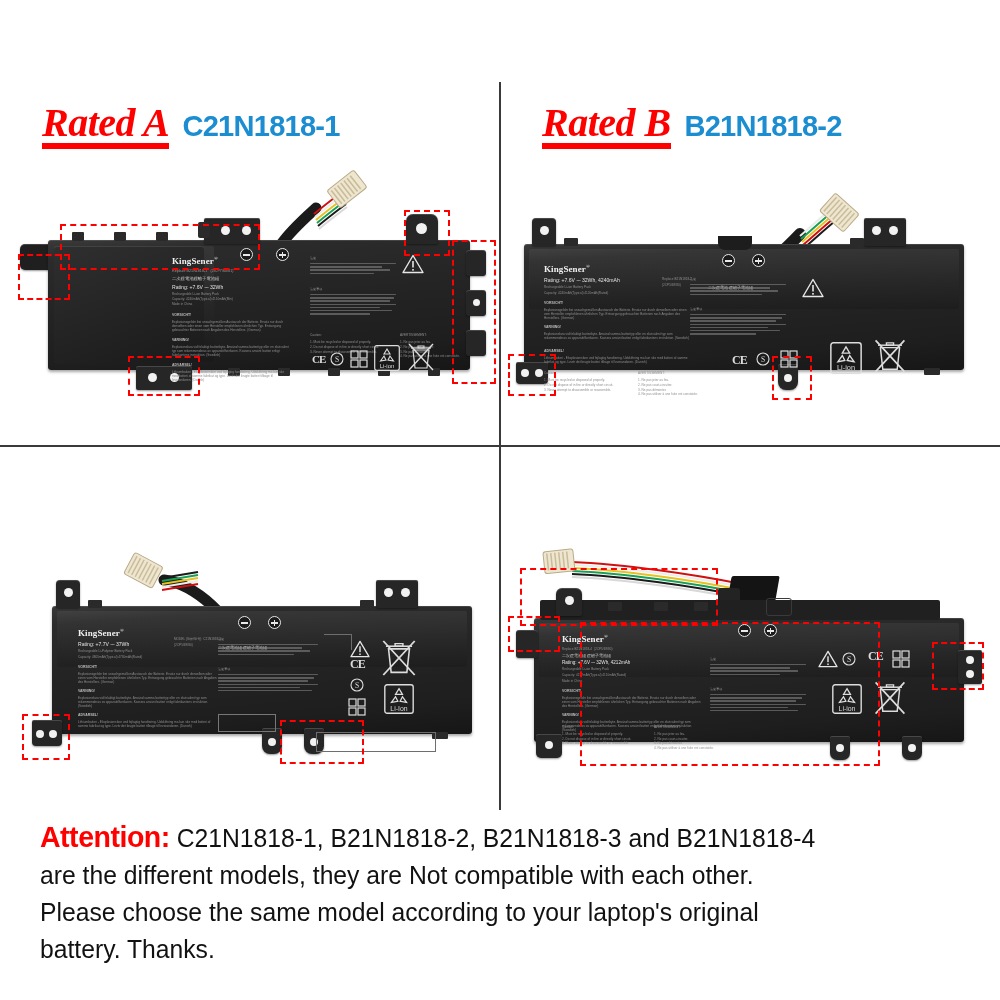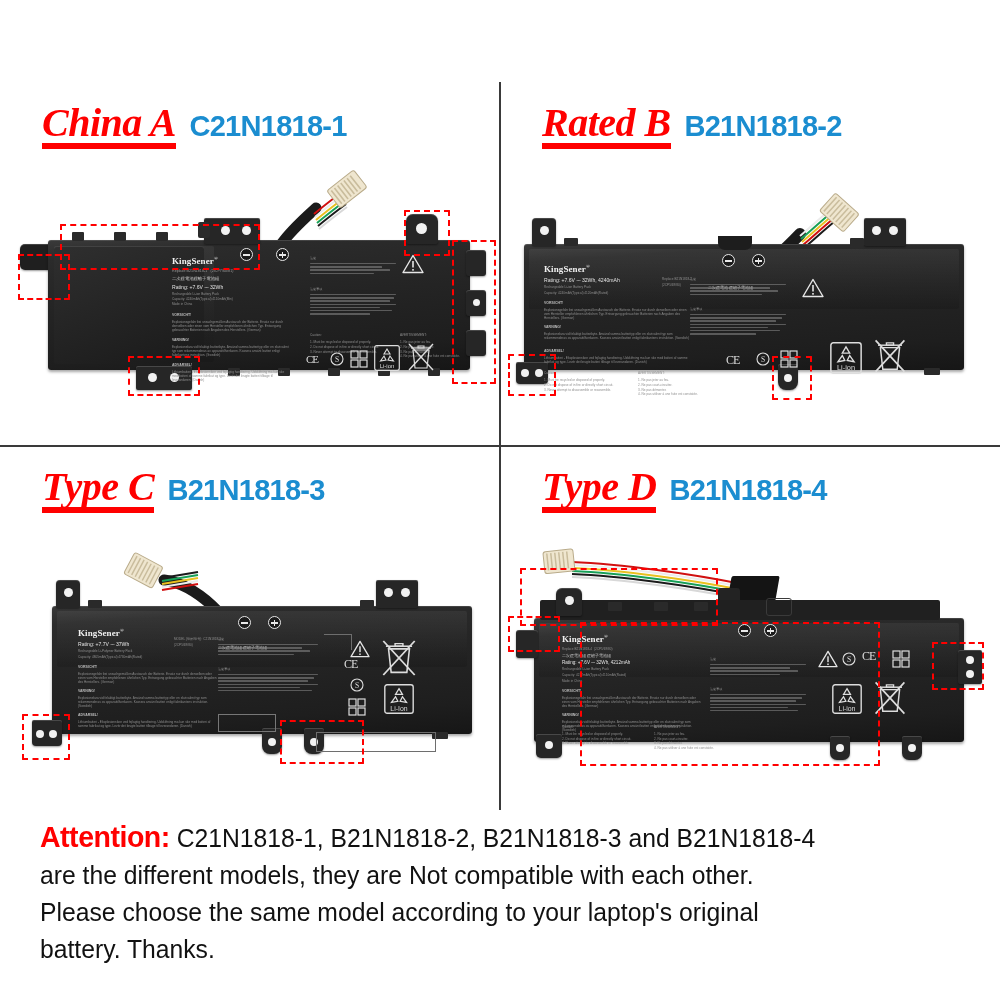--- a/index.html
+++ b/index.html
@@ -86,21 +86,21 @@
   .rate { font-size: 5.1px; color: #e2e2e2; }
   .cjk { font-size: 4.4px; color: #c8c8c8; }
   .blk { display:block; }
 
   
   .micro { position:absolute; }
   .micro i { display:block; background:#8a8a8a; opacity:.55; height:1.4px; margin-bottom:1.8px; border-radius:.5px; }
 
   
   .icn { position: absolute; }
-  .ce { font-family:"Liberation Serif", serif; color:#ddd; font-weight:normal; letter-spacing:-1px; }
+  .ce { font-family:"Liberation Serif", serif; color:#ddd; font-weight:bold; letter-spacing:-1px;margin-left:6px; }
 
   
   svg.wires { position:absolute; overflow:visible; }
 
   
   .hl {
     position: absolute; border: 2.6px dashed #FF0000; border-radius: 1px;
     pointer-events: none;
   }
 
@@ -118,21 +118,21 @@
 <div class="page">
 
 
   <div class="grid">
 
     <div class="vdiv"></div>
     <div class="hdiv"></div>
 
     <div class="panel p-a">
       <div class="ptitle">
-        <span class="type-word">China A</span>
+        <span class="type-word">Rated A</span>
         <span class="model-word">C21N1818-1</span>
       </div>
 
       <div class="batt-wrap" style="left:18px; top:100px; width:470px; height:220px;">
 
         <svg class="wires" style="left:238px; top:-20px;" width="130" height="130" viewBox="0 0 130 130">
           <path d="M8 128 C 14 86, 36 68, 60 46" stroke="#1b1b1b" stroke-width="11" fill="none" stroke-linecap="round"></path>
           <path d="M58 52 C 70 42, 78 36, 86 30" stroke="#d01010" stroke-width="2" fill="none"></path>
           <path d="M59 55 C 71 45, 79 39, 87 33" stroke="#ececec" stroke-width="2" fill="none"></path>
           <path d="M60 58 C 72 48, 80 42, 88 36" stroke="#e8c020" stroke-width="2" fill="none"></path>
@@ -420,24 +420,20 @@
           <path d="M1 28 L25 2" stroke="#ddd" stroke-width="1.4"></path>
           <path d="M1 2 L25 28" stroke="#ddd" stroke-width="1.4"></path>
         </svg>
       </div>
 
       <div class="hl" style="left:8px; top:272px; width:48px; height:42px;"></div>
       <div class="hl" style="left:272px; top:274px; width:40px; height:44px;"></div>
     </div>
 
     <div class="panel p-c">
-      <div class="ptitle">
-        <span class="type-word">Type C</span>
-        <span class="model-word">B21N1818-3</span>
-      </div>
 
       <div class="batt-wrap" style="left:24px; top:100px; width:452px; height:220px;">
 
         <svg class="wires" style="left:88px; top:-12px;" width="190" height="130" viewBox="0 0 190 130">
           <path d="M52 46 C 84 50, 118 84, 140 122" stroke="#1b1b1b" stroke-width="11" fill="none" stroke-linecap="round"></path>
           <path d="M140 120 C 144 126, 146 130, 148 134" stroke="#d01010" stroke-width="2" fill="none"></path>
           <path d="M143 119 C 147 125, 149 129, 151 133" stroke="#e8c020" stroke-width="2" fill="none"></path>
           <path d="M146 118 C 150 124, 152 128, 154 132" stroke="#18a058" stroke-width="2" fill="none"></path>
           <path d="M50 44 C 62 42, 74 40, 86 38" stroke="#1b1b1b" stroke-width="2" fill="none"></path>
           <path d="M50 47 C 62 45, 74 43, 86 41" stroke="#18a058" stroke-width="2" fill="none"></path>
@@ -550,24 +546,20 @@
           <path d="M19.5 16 L16 11 L14 15 Z" fill="none" stroke="#ddd" stroke-width="1.1"></path>
           <text x="13" y="23" font-size="6" fill="#ddd" text-anchor="middle" font-family="Liberation Sans, sans-serif">Li-Ion</text>
         </svg>
       </div>
 
       <div class="hl" style="left:22px; top:268px; width:48px; height:46px;"></div>
       <div class="hl" style="left:280px; top:274px; width:84px; height:44px;"></div>
     </div>
 
     <div class="panel p-d">
-      <div class="ptitle">
-        <span class="type-word">Type D</span>
-        <span class="model-word">B21N1818-4</span>
-      </div>
 
       <div class="batt-wrap" style="left:14px; top:92px; width:472px; height:230px;">
 
         <svg class="wires" style="left:28px; top:2px;" width="230" height="80" viewBox="0 0 230 80">
           <path d="M30 22 C 80 24, 150 34, 200 44" stroke="#d01010" stroke-width="2" fill="none"></path>
           <path d="M30 25 C 80 27, 150 37, 200 47" stroke="#ececec" stroke-width="2" fill="none"></path>
           <path d="M30 28 C 80 30, 150 40, 200 50" stroke="#e8c020" stroke-width="2" fill="none"></path>
           <path d="M30 31 C 80 33, 150 43, 200 53" stroke="#18a058" stroke-width="2" fill="none"></path>
           <path d="M30 34 C 80 36, 150 46, 200 56" stroke="#1b1b1b" stroke-width="2" fill="none"></path>
           <path d="M30 37 C 80 39, 150 49, 200 59" stroke="#d8d8d8" stroke-width="2" fill="none"></path>

